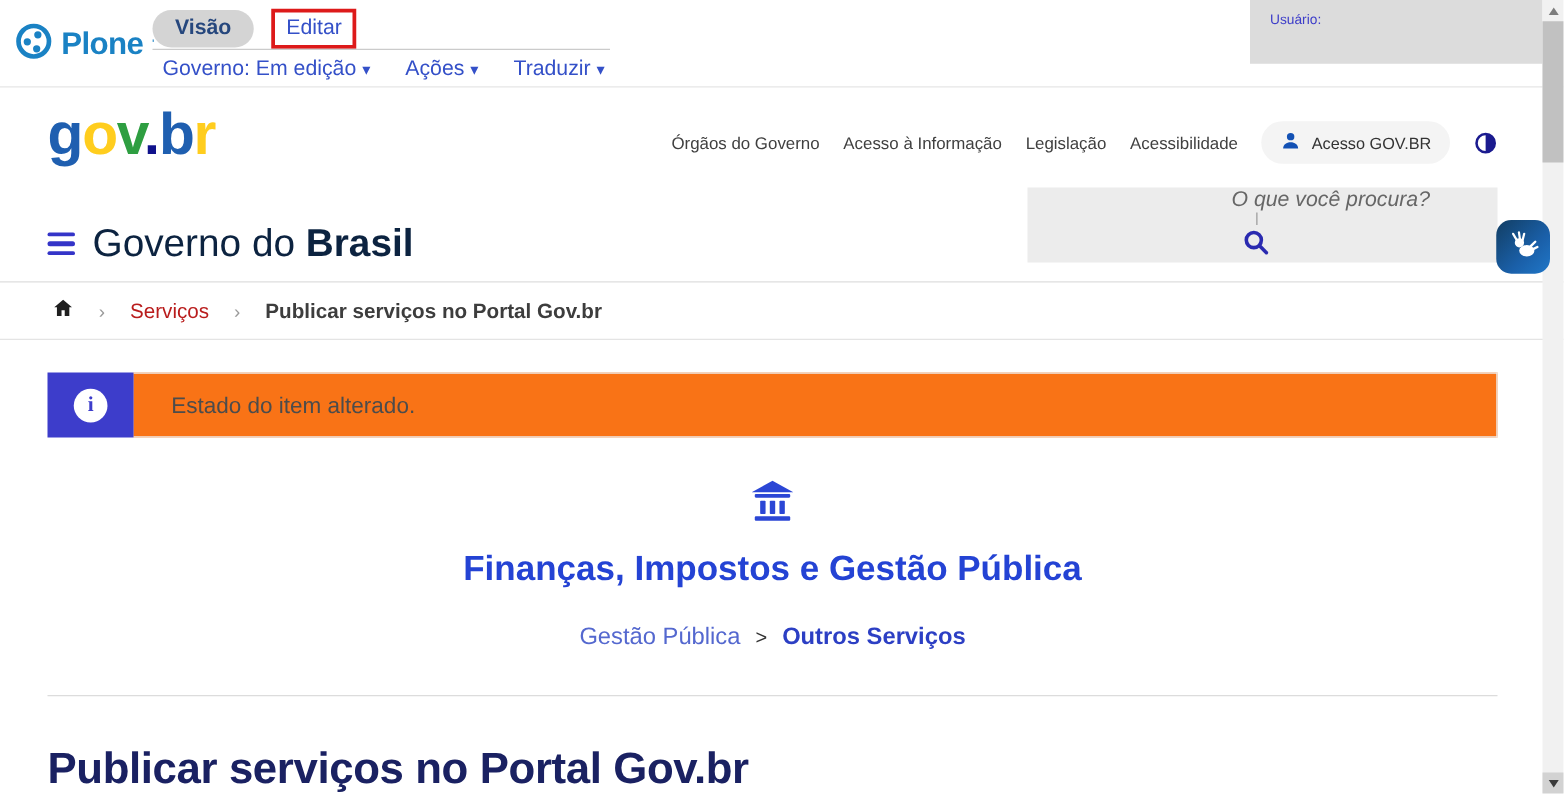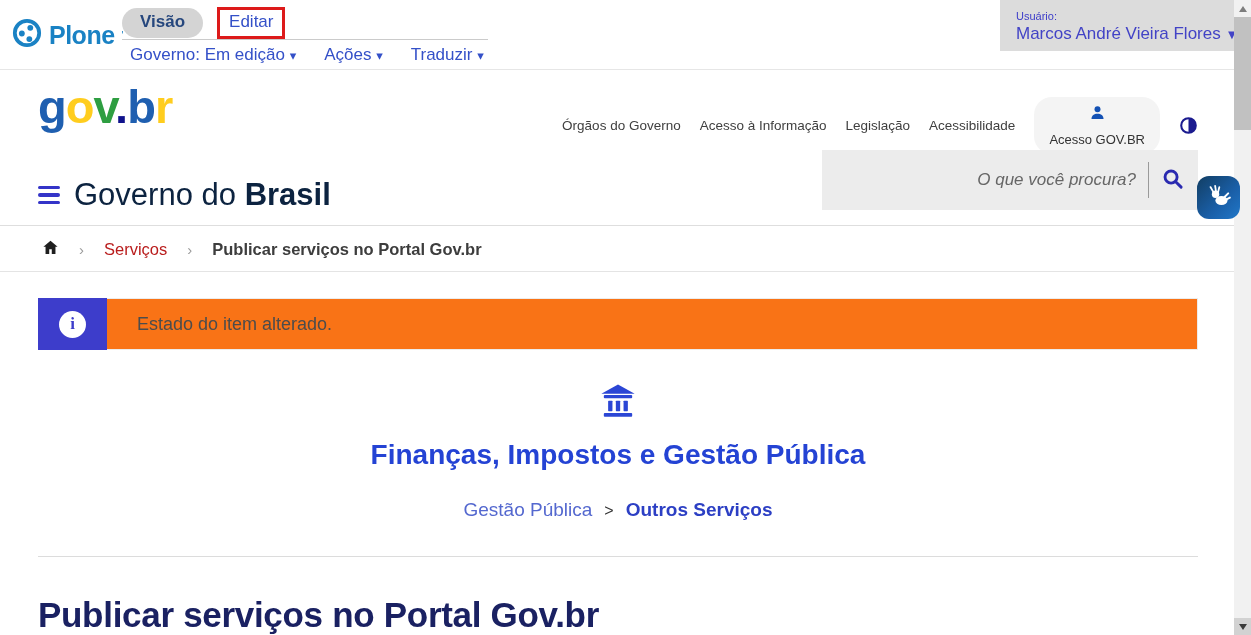--- a/index.html
+++ b/index.html
@@ -22,23 +22,23 @@
   .user-label { font-size:11px; color:#3d3dc9; margin-bottom:2px; }
   .user-name { font-size:17px; color:#4243c6; white-space:nowrap; }
   .user-name .chev { color:#4243c6; }
 
   
   .site-header { position:absolute; top:71px; left:0; width:1251px; height:155px; background:#fff; border-bottom:1px solid #dedede; }
   .govbr-logo { position:absolute; left:38px; top:8px; font-size:47px; font-weight:800; letter-spacing:-1px; cursor:pointer; }
   .g-blue { color:#1f5fb0; } .g-yellow { color:#ffcd1e; } .g-green { color:#2e9e41; } .g-navy { color:#10128c; }
   .top-nav { position:absolute; right:53px; top:26px; display:flex; align-items:center; gap:19px; }
   .top-nav a { font-size:13.5px; color:#404040; text-decoration:none; white-space:nowrap; cursor:pointer; }
-  .login-pill { display:flex; align-items:center; gap:8px; background:#f4f4f4; border-radius:18px; padding:7px 15px; font-size:13px; color:#333; cursor:pointer; white-space:nowrap;flex-direction:column; }
+  .login-pill { display:flex; align-items:center; gap:8px; background:#f4f4f4; border-radius:18px; padding:7px 15px; font-size:13px; color:#333; cursor:pointer; white-space:nowrap; }
   .contrast-btn { cursor:pointer; display:flex; align-items:center; }
-  .search-bar { position:absolute; left:822px; top:79px; width:376px; height:60px; background:#ececec; display:flex; align-items:center; justify-content:flex-end; padding-right:12px; }
+  .search-bar { position:absolute; left:822px; top:79px; width:376px; height:60px; background:#ececec; display:flex; align-items:center; justify-content:flex-end; padding-right:12px;flex-direction:column; }
   .search-input { border:none; outline:none; background:transparent; text-align:right; font-style:italic; font-size:17px; color:#555; width:280px; font-family:"Liberation Sans", sans-serif; }
   .search-input::placeholder { color:#666; opacity:1; }
   .search-divider { width:1px; height:36px; background:#9a9a9a; margin:0 10px 0 12px; }
   .search-btn { background:none; border:none; cursor:pointer; display:flex; align-items:center; padding:2px; }
   .site-title { position:absolute; left:38px; top:106px; display:flex; align-items:center; gap:14px; }
   .hamburger { display:flex; flex-direction:column; gap:4px; cursor:pointer; }
   .hamburger i { display:block; width:22px; height:3.5px; background:#3434c8; border-radius:2px; }
   .site-title-text { font-size:31px; color:#0c2340; cursor:pointer; }
   .site-title-text b { font-weight:700; }
 
@@ -101,21 +101,20 @@
     <div class="tab-underline"></div>
 
     <div class="menu-row">
       <span class="tmenu"><span>Governo: Em edição</span> <span class="chev">▾</span></span>
       <span class="tmenu"><span>Ações</span> <span class="chev">▾</span></span>
       <span class="tmenu"><span>Traduzir</span> <span class="chev">▾</span></span>
     </div>
 
     <div class="user-box">
       <div class="user-label">Usuário:</div>
-      <div class="user-name"><span>Marcos André Vieira Flores</span> <span class="chev">▼</span></div>
     </div>
   </div>
 
   <div class="site-header">
     <div class="govbr-logo"><span class="g-blue">g</span><span class="g-yellow">o</span><span class="g-green">v</span><span class="g-navy">.</span><span class="g-blue">b</span><span class="g-yellow">r</span></div>
 
     <div class="top-nav">
       <a>Órgãos do Governo</a>
       <a>Acesso à Informação</a>
       <a>Legislação</a>

